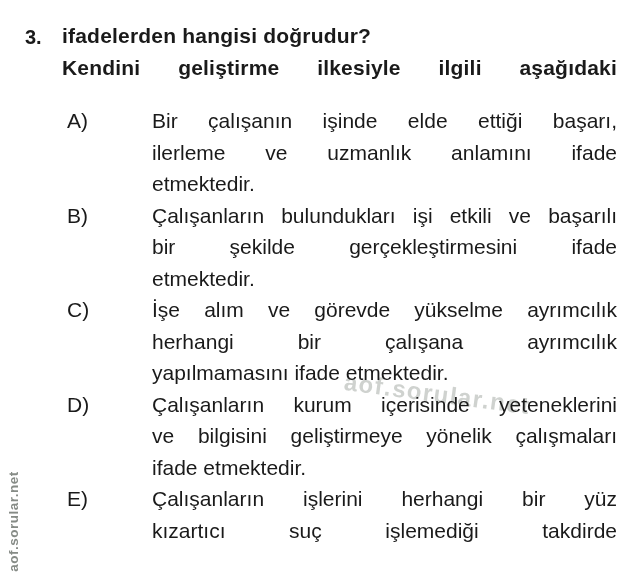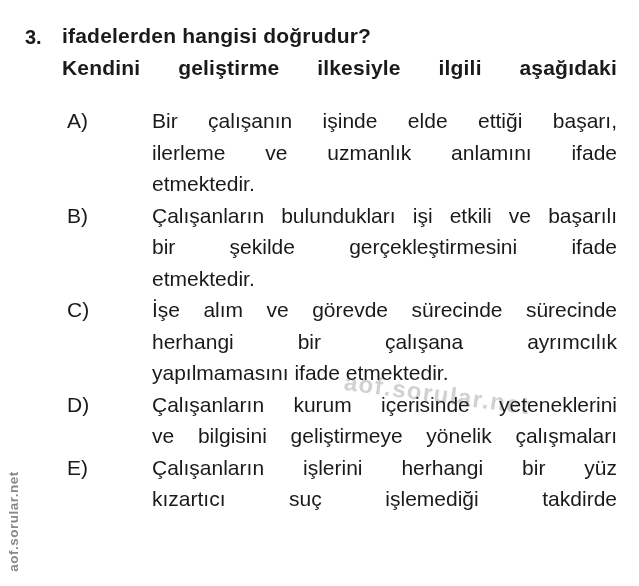--- a/index.html
+++ b/index.html
@@ -119,31 +119,32 @@
         <div class="otext">
           <div class="line just">Çalışanların bulundukları işi etkili ve başarılı</div>
           <div class="line just">bir şekilde gerçekleştirmesini ifade</div>
           <div class="line last">etmektedir.</div>
         </div>
       </div>
 
       <div class="option">
         <div class="letter">C)</div>
         <div class="otext">
-          <div class="line just">İşe alım ve görevde sürecinde sürecinde</div>
+          <div class="line just">İşe alım ve görevde yükselme ayrımcılık</div>
           <div class="line just">herhangi bir çalışana ayrımcılık</div>
           <div class="line last">yapılmamasını ifade etmektedir.</div>
         </div>
       </div>
 
       <div class="option">
         <div class="letter">D)</div>
         <div class="otext">
           <div class="line just">Çalışanların kurum içerisinde yeteneklerini</div>
           <div class="line just">ve bilgisini geliştirmeye yönelik çalışmaları</div>
+          <div class="line last">ifade etmektedir.</div>
         </div>
       </div>
 
       <div class="option">
         <div class="letter">E)</div>
         <div class="otext">
           <div class="line just">Çalışanların işlerini herhangi bir yüz</div>
           <div class="line just">kızartıcı suç işlemediği takdirde</div>
         </div>
       </div>

